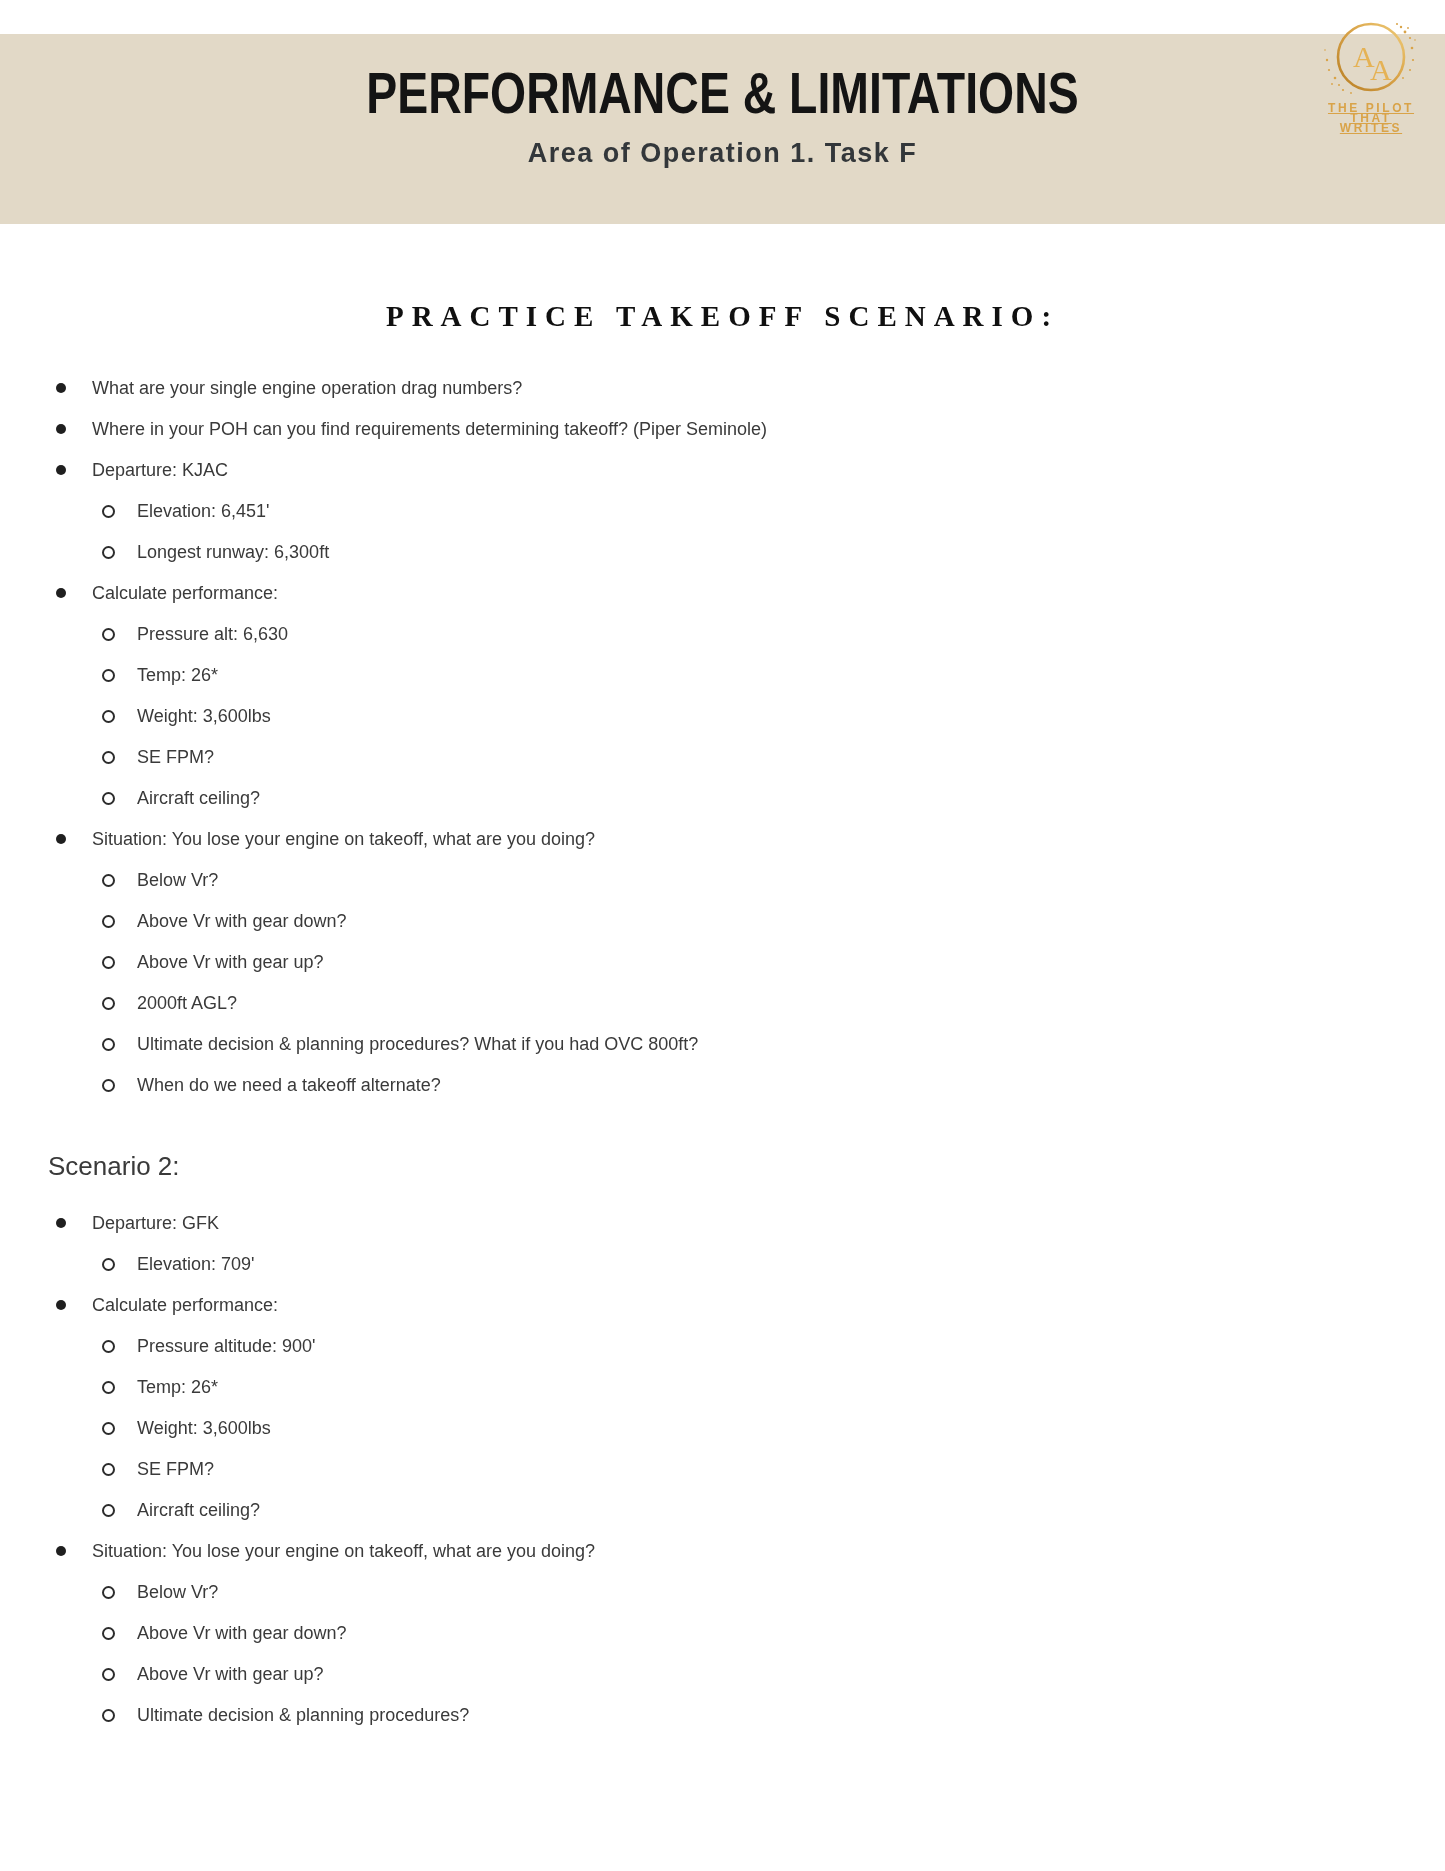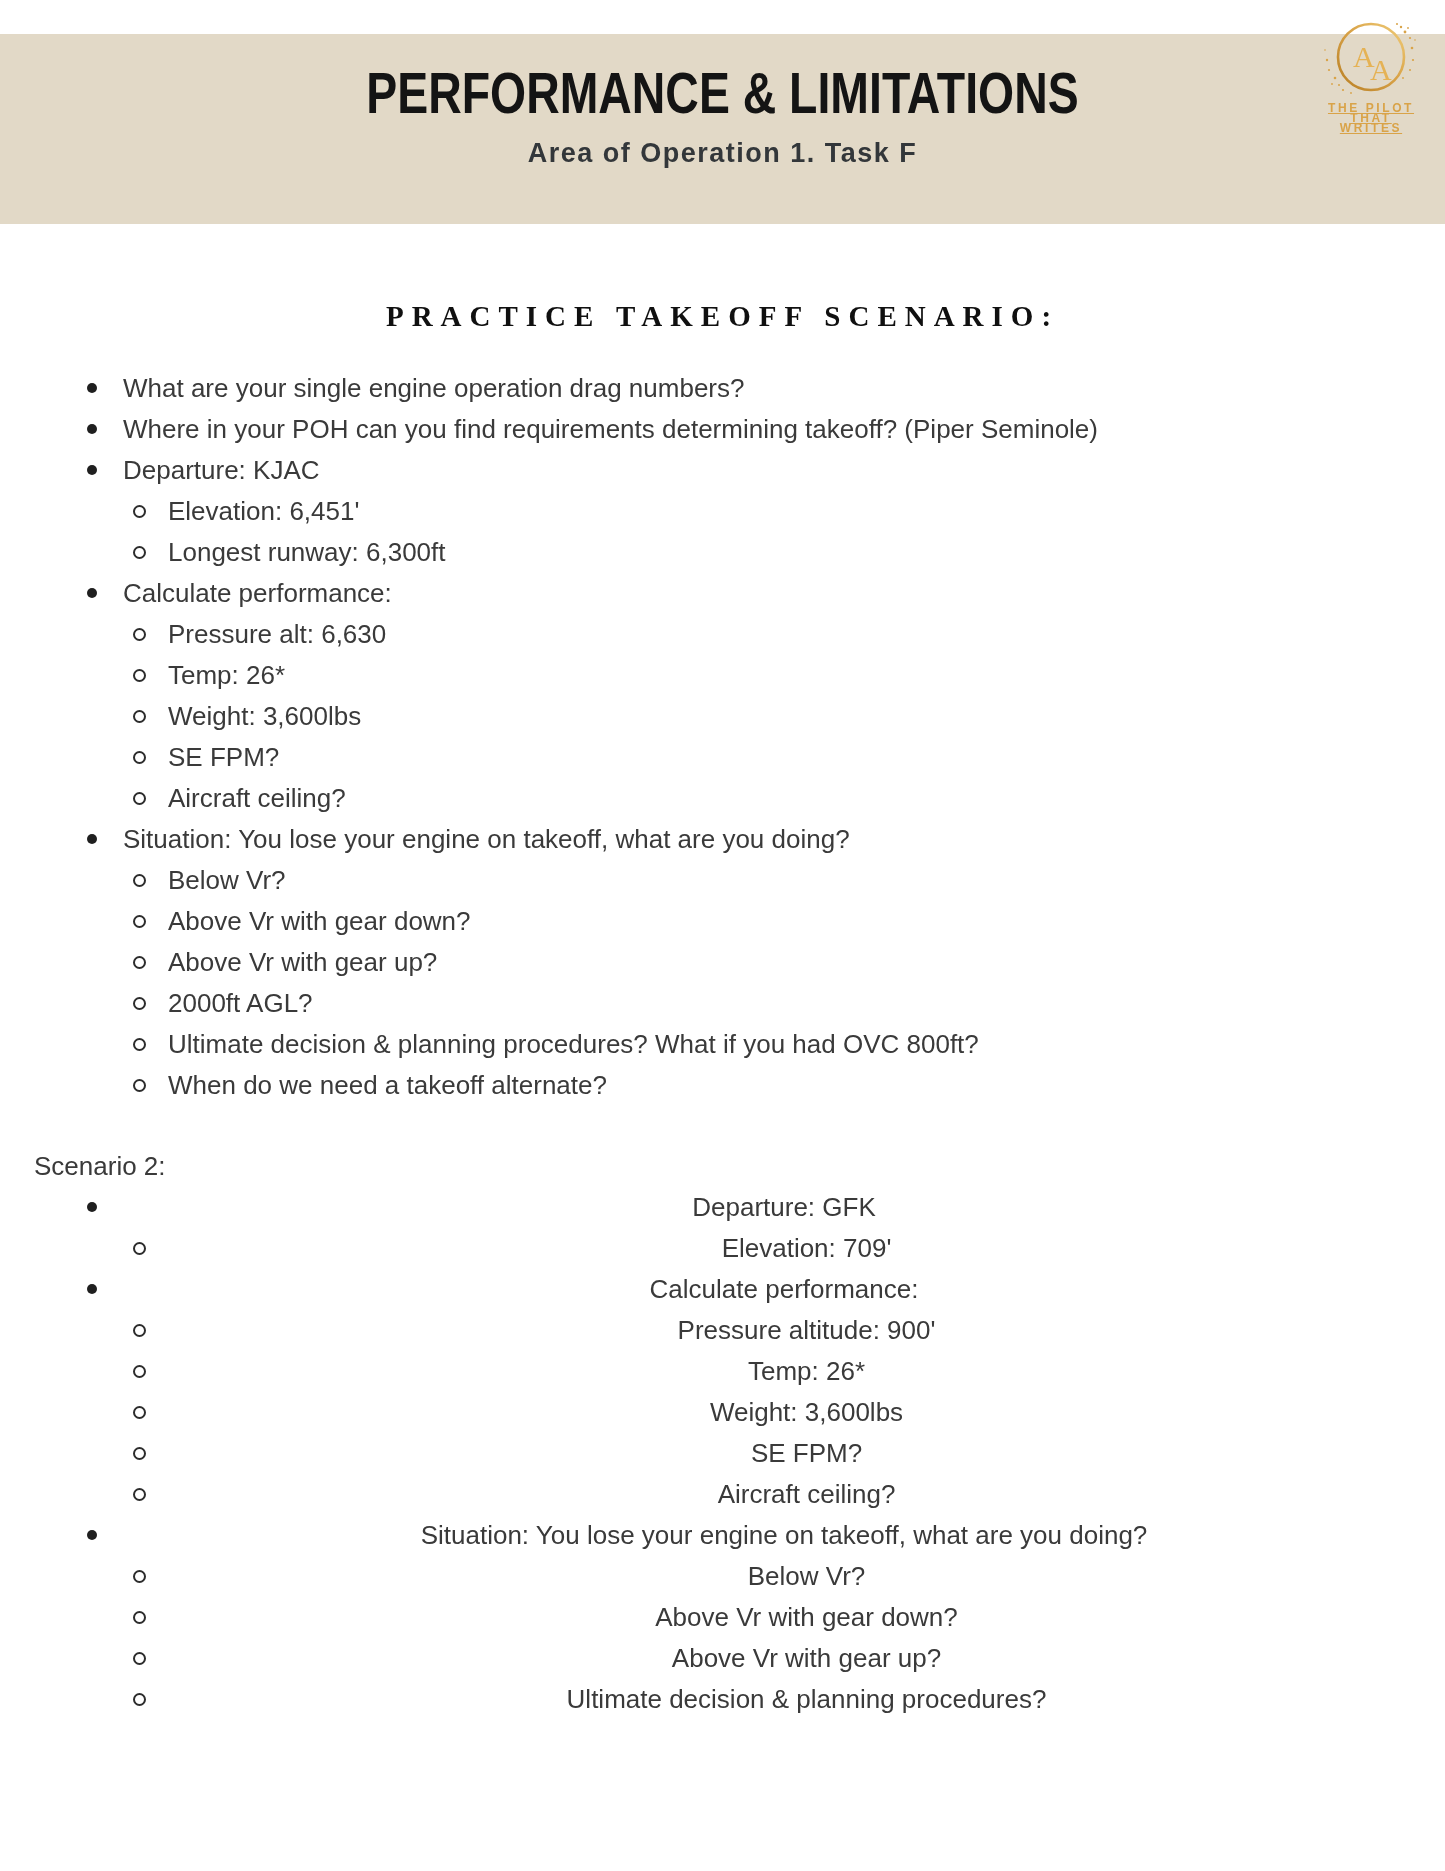--- a/index.html
+++ b/index.html
@@ -31,40 +31,40 @@
   }
   
   .section-heading {
     margin:20px 0 0 0; text-align:center;
     font-family:"Liberation Serif", serif; font-weight:700;
     font-size:29px; letter-spacing:8px; color:#101010; line-height:36px;
   }
   
   .content { position:absolute; top:278px; left:0; width:100%; }
   ul.l1, ul.l2 { list-style:none; margin:0; padding:0; }
-  ul.l1 { margin-top:34px; font-size:26px; line-height:41px; color:#3a3a3a;padding-left:31px; }
+  ul.l1 { margin-top:34px; font-size:18px; line-height:41px; color:#3a3a3a; }
   ul.l1 > li { position:relative; padding-left:92px; }
   ul.l1 > li::before {
     content:""; position:absolute; left:56px; top:15px;
     width:10px; height:10px; border-radius:50%; background:#1f1f1f;
   }
   ul.l2 > li { position:relative; padding-left:45px; }
   ul.l2 > li::before {
     content:""; position:absolute; left:10px; top:14px;
     width:9px; height:9px; border:2.5px solid #2c2c2c; border-radius:50%;
     background:transparent;
   }
   ul.l2 > li::after { display:none; }
   
   ul.l2 > li::before { box-sizing:border-box; width:13px; height:13px; }
   .scenario-label {
-    margin:40px 0 0 0; padding-left:34px;
+    margin:40px 0 0 0; padding-left:48px;
     font-size:26px; line-height:41px; color:#3a3a3a;
   }
-  ul.l1.second { margin-top:0;text-align:center; }
+  ul.l1.second { margin-top:16px; }
 </style>
 </head>
 <body>
 
 <div class="page">
 
   <header class="band">
     <h1>PERFORMANCE &amp; LIMITATIONS</h1>
     <div class="subtitle">Area of Operation 1. Task F</div>
   </header>

